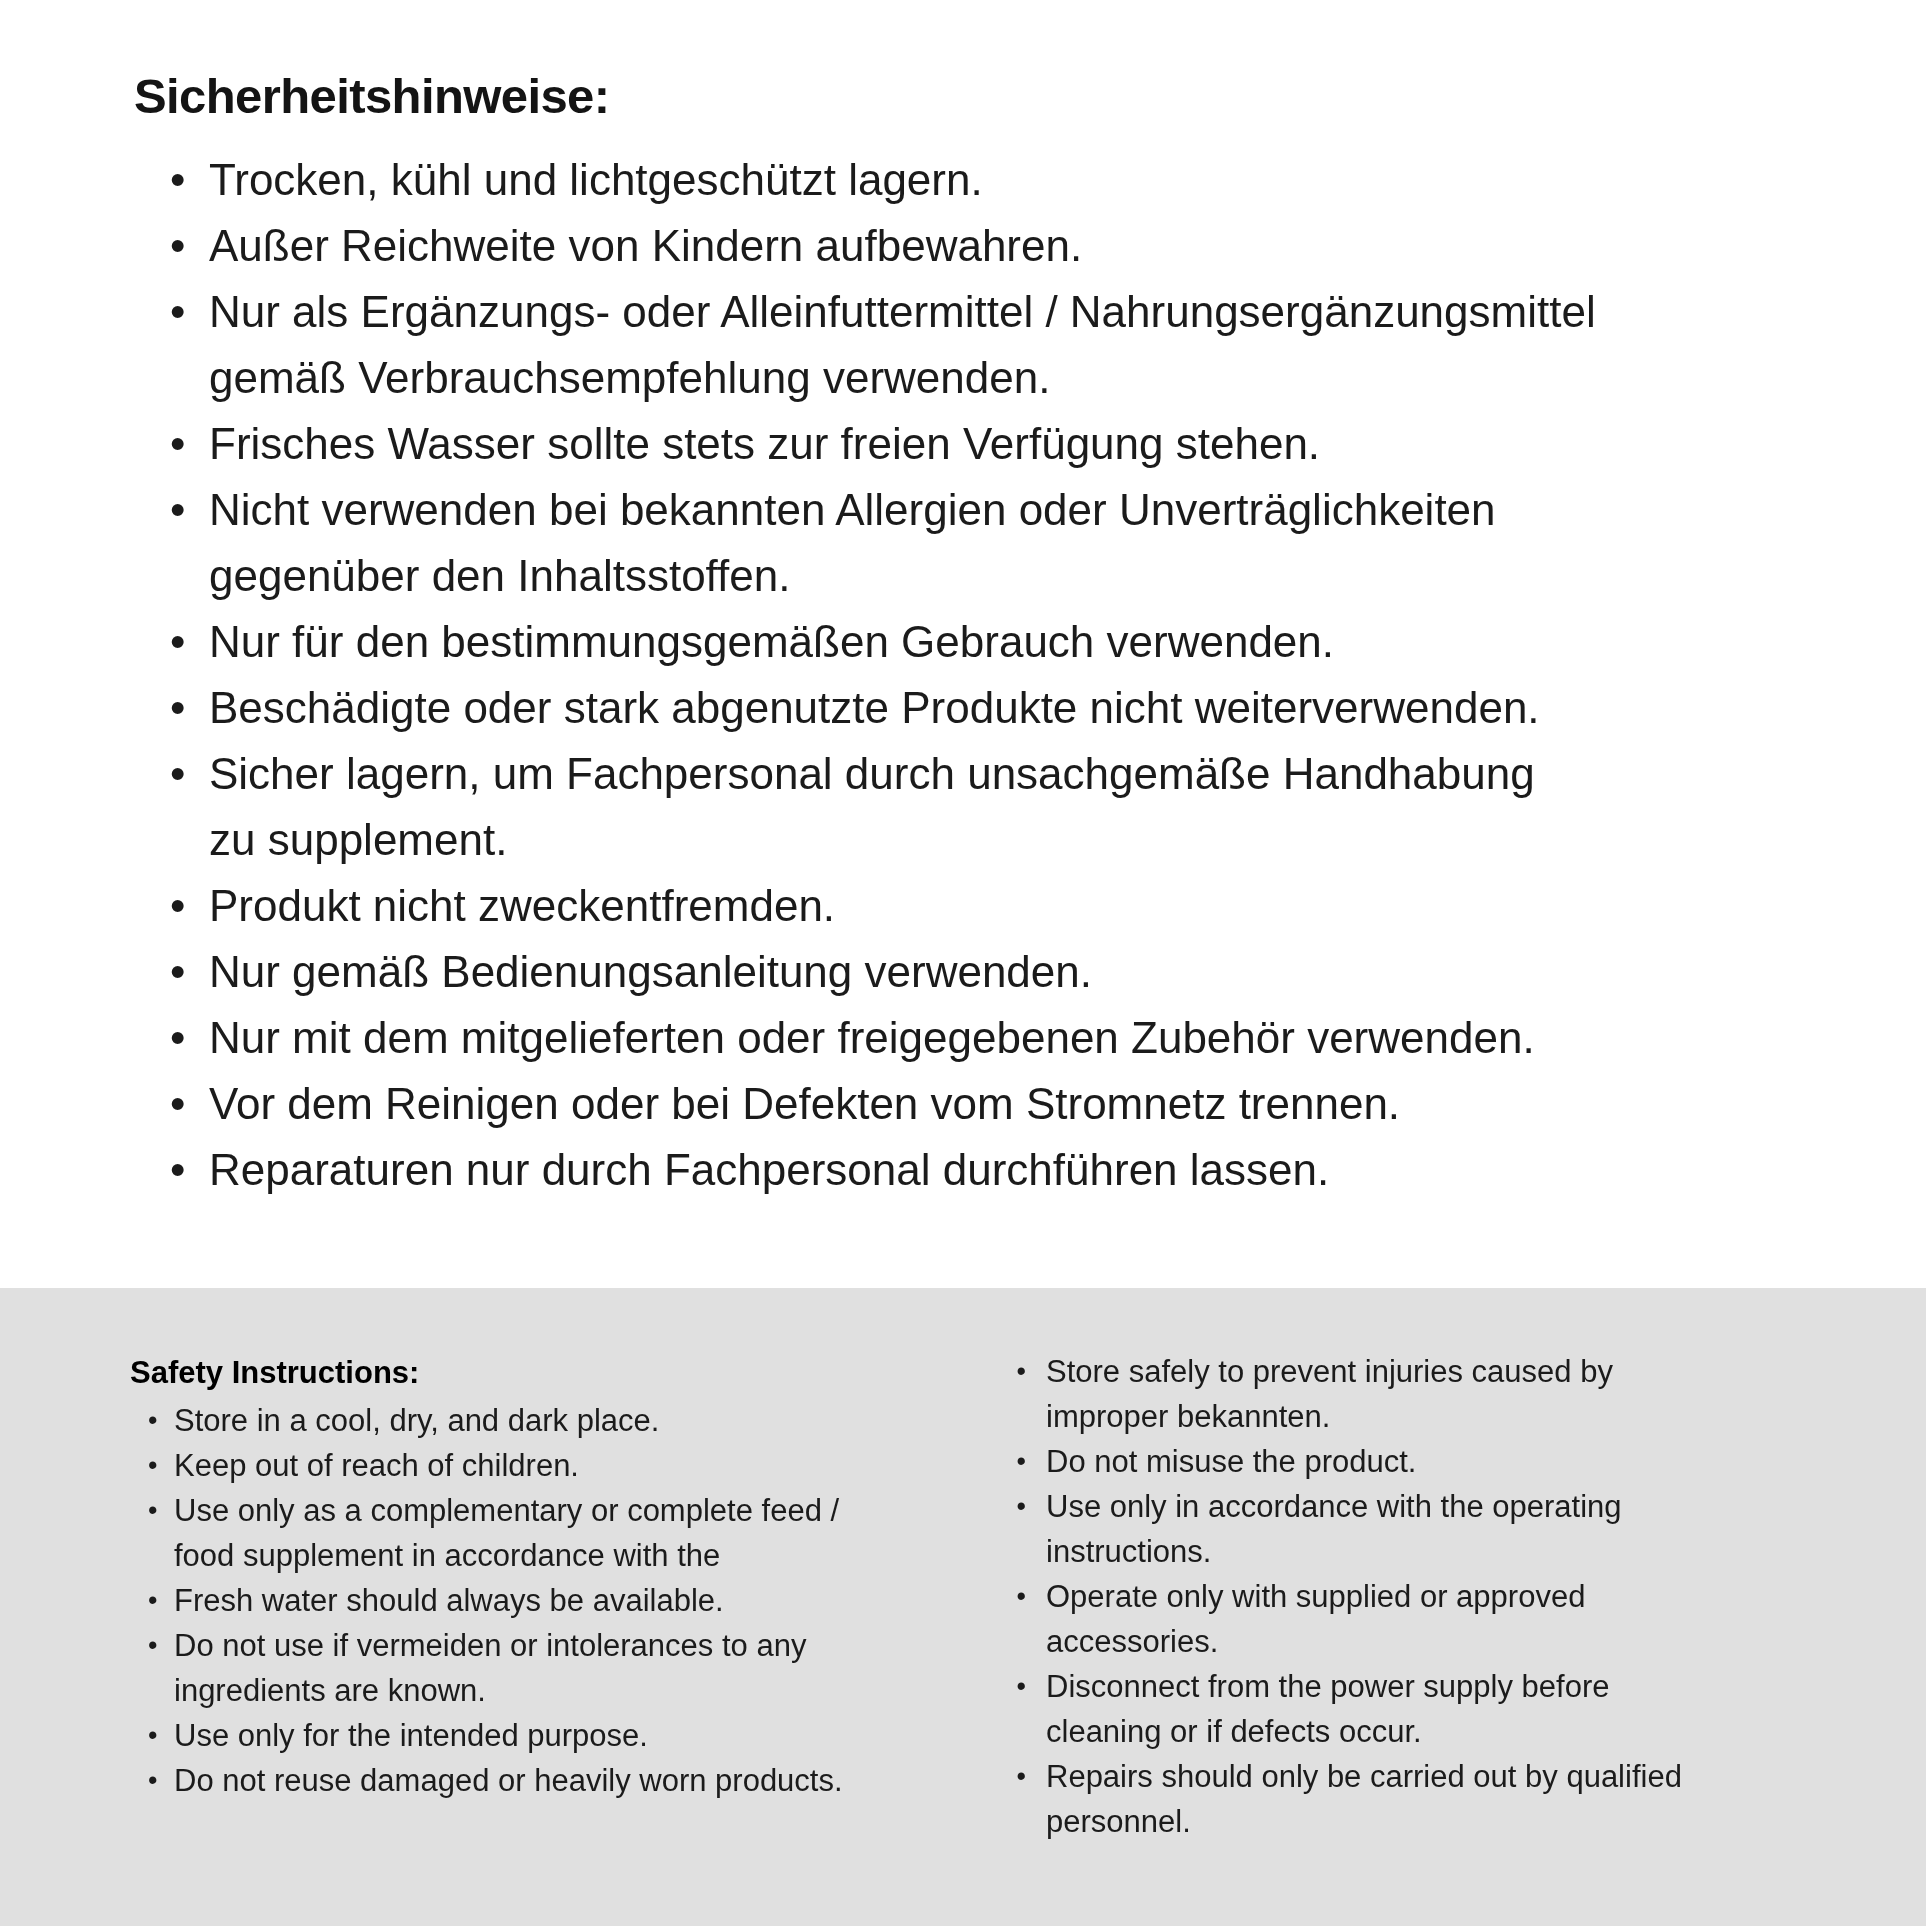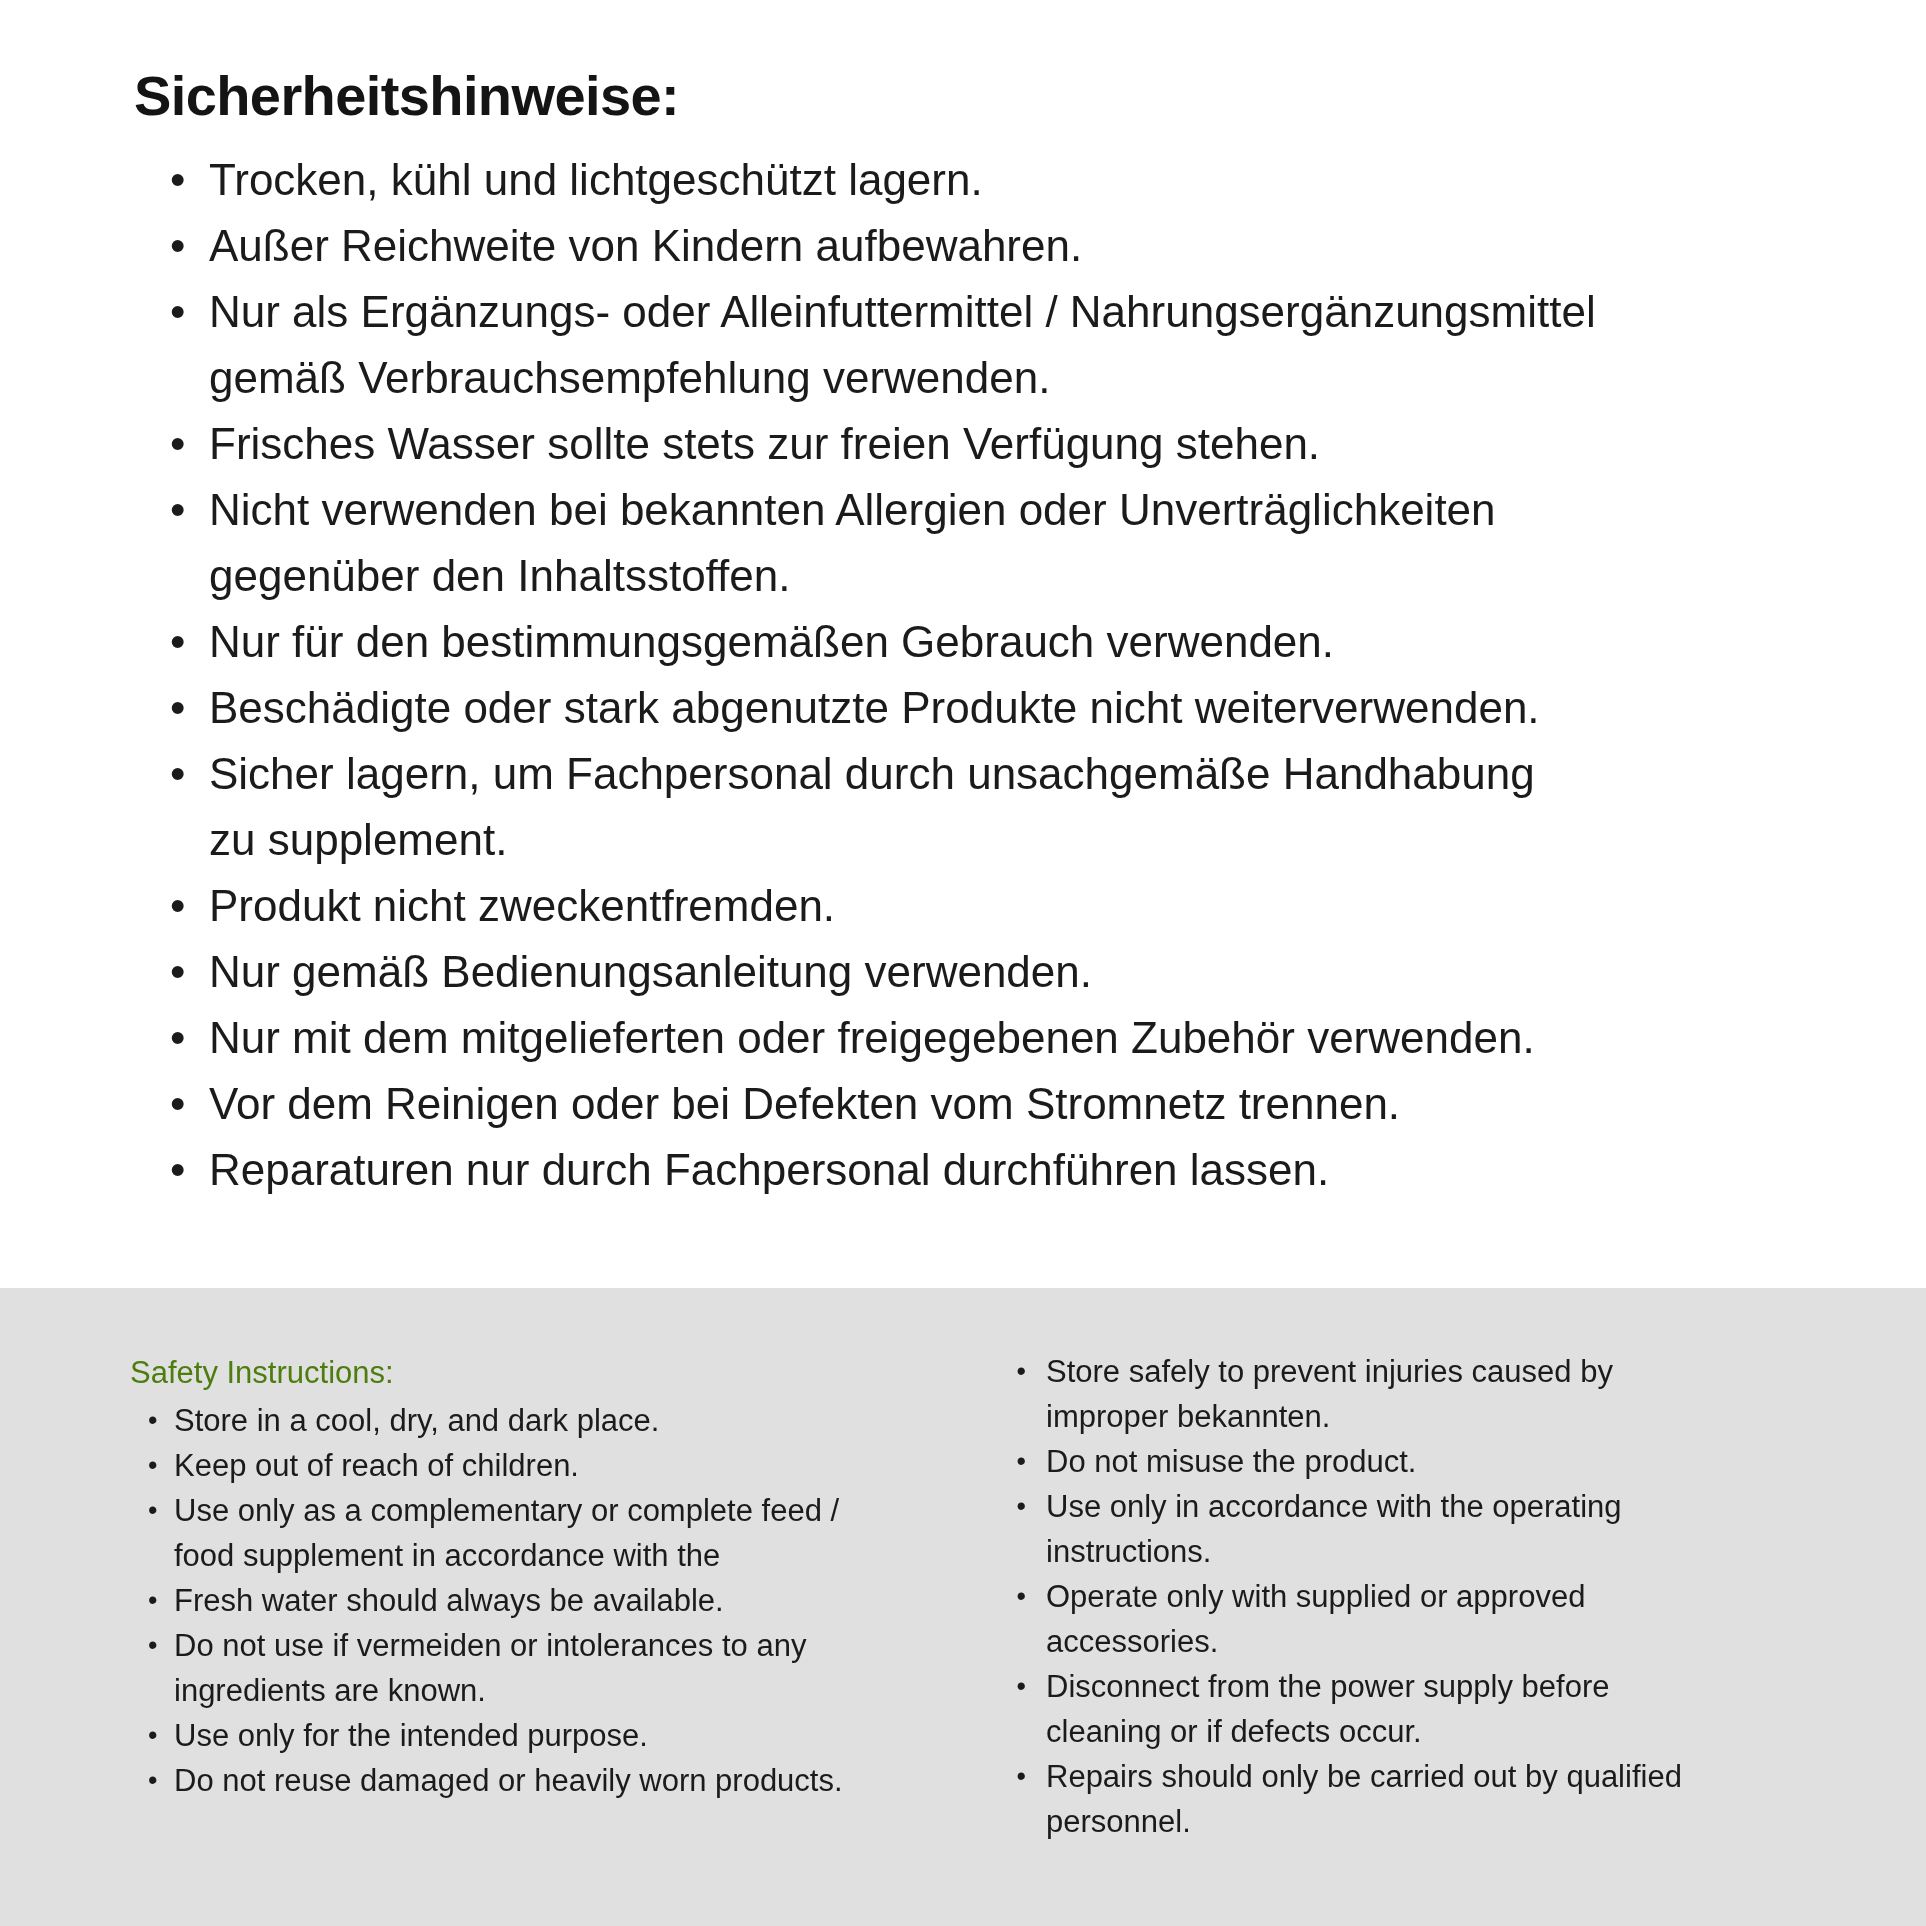--- a/index.html
+++ b/index.html
@@ -18,21 +18,21 @@
   .de-section {
     position: absolute;
     left: 0; top: 0;
     width: 1926px; height: 1288px;
     background: #ffffff;
   }
   .de-title {
     position: absolute;
     left: 134px; top: 68px;
     margin: 0;
-    font-size: 56px;
+    font-size: 49px;
     line-height: 56px;
     font-weight: 700;
     letter-spacing: -0.6px;
     color: #141414;
     text-align: center;
   }
   .de-list {
     position: absolute;
     left: 166px; top: 147px;
     width: 1682px;
@@ -56,22 +56,22 @@
     width: 1926px; height: 638px;
     background: #e0e0e0;
   }
   .en-col { position: absolute; }
   .en-col-left  { left: 130px; top: 62px; width: 860px; }
   .en-col-right { left: 1014px; top: 61px; width: 873px; }
   .en-title {
     margin: 0 0 3.2px 0;
     font-size: 31px;
     line-height: 45px;
-    font-weight: 400;
-    color: #4d7c0f;
+    font-weight: 700;
+    color: #000000;
   }
   .en-list .row {
     display: flex;
     font-size: 31px;
     line-height: 45px;
     white-space: nowrap;
   }
   .en-col-left .en-list { margin-left: 14px; }
   .en-list .marker {
     flex: 0 0 30px;

